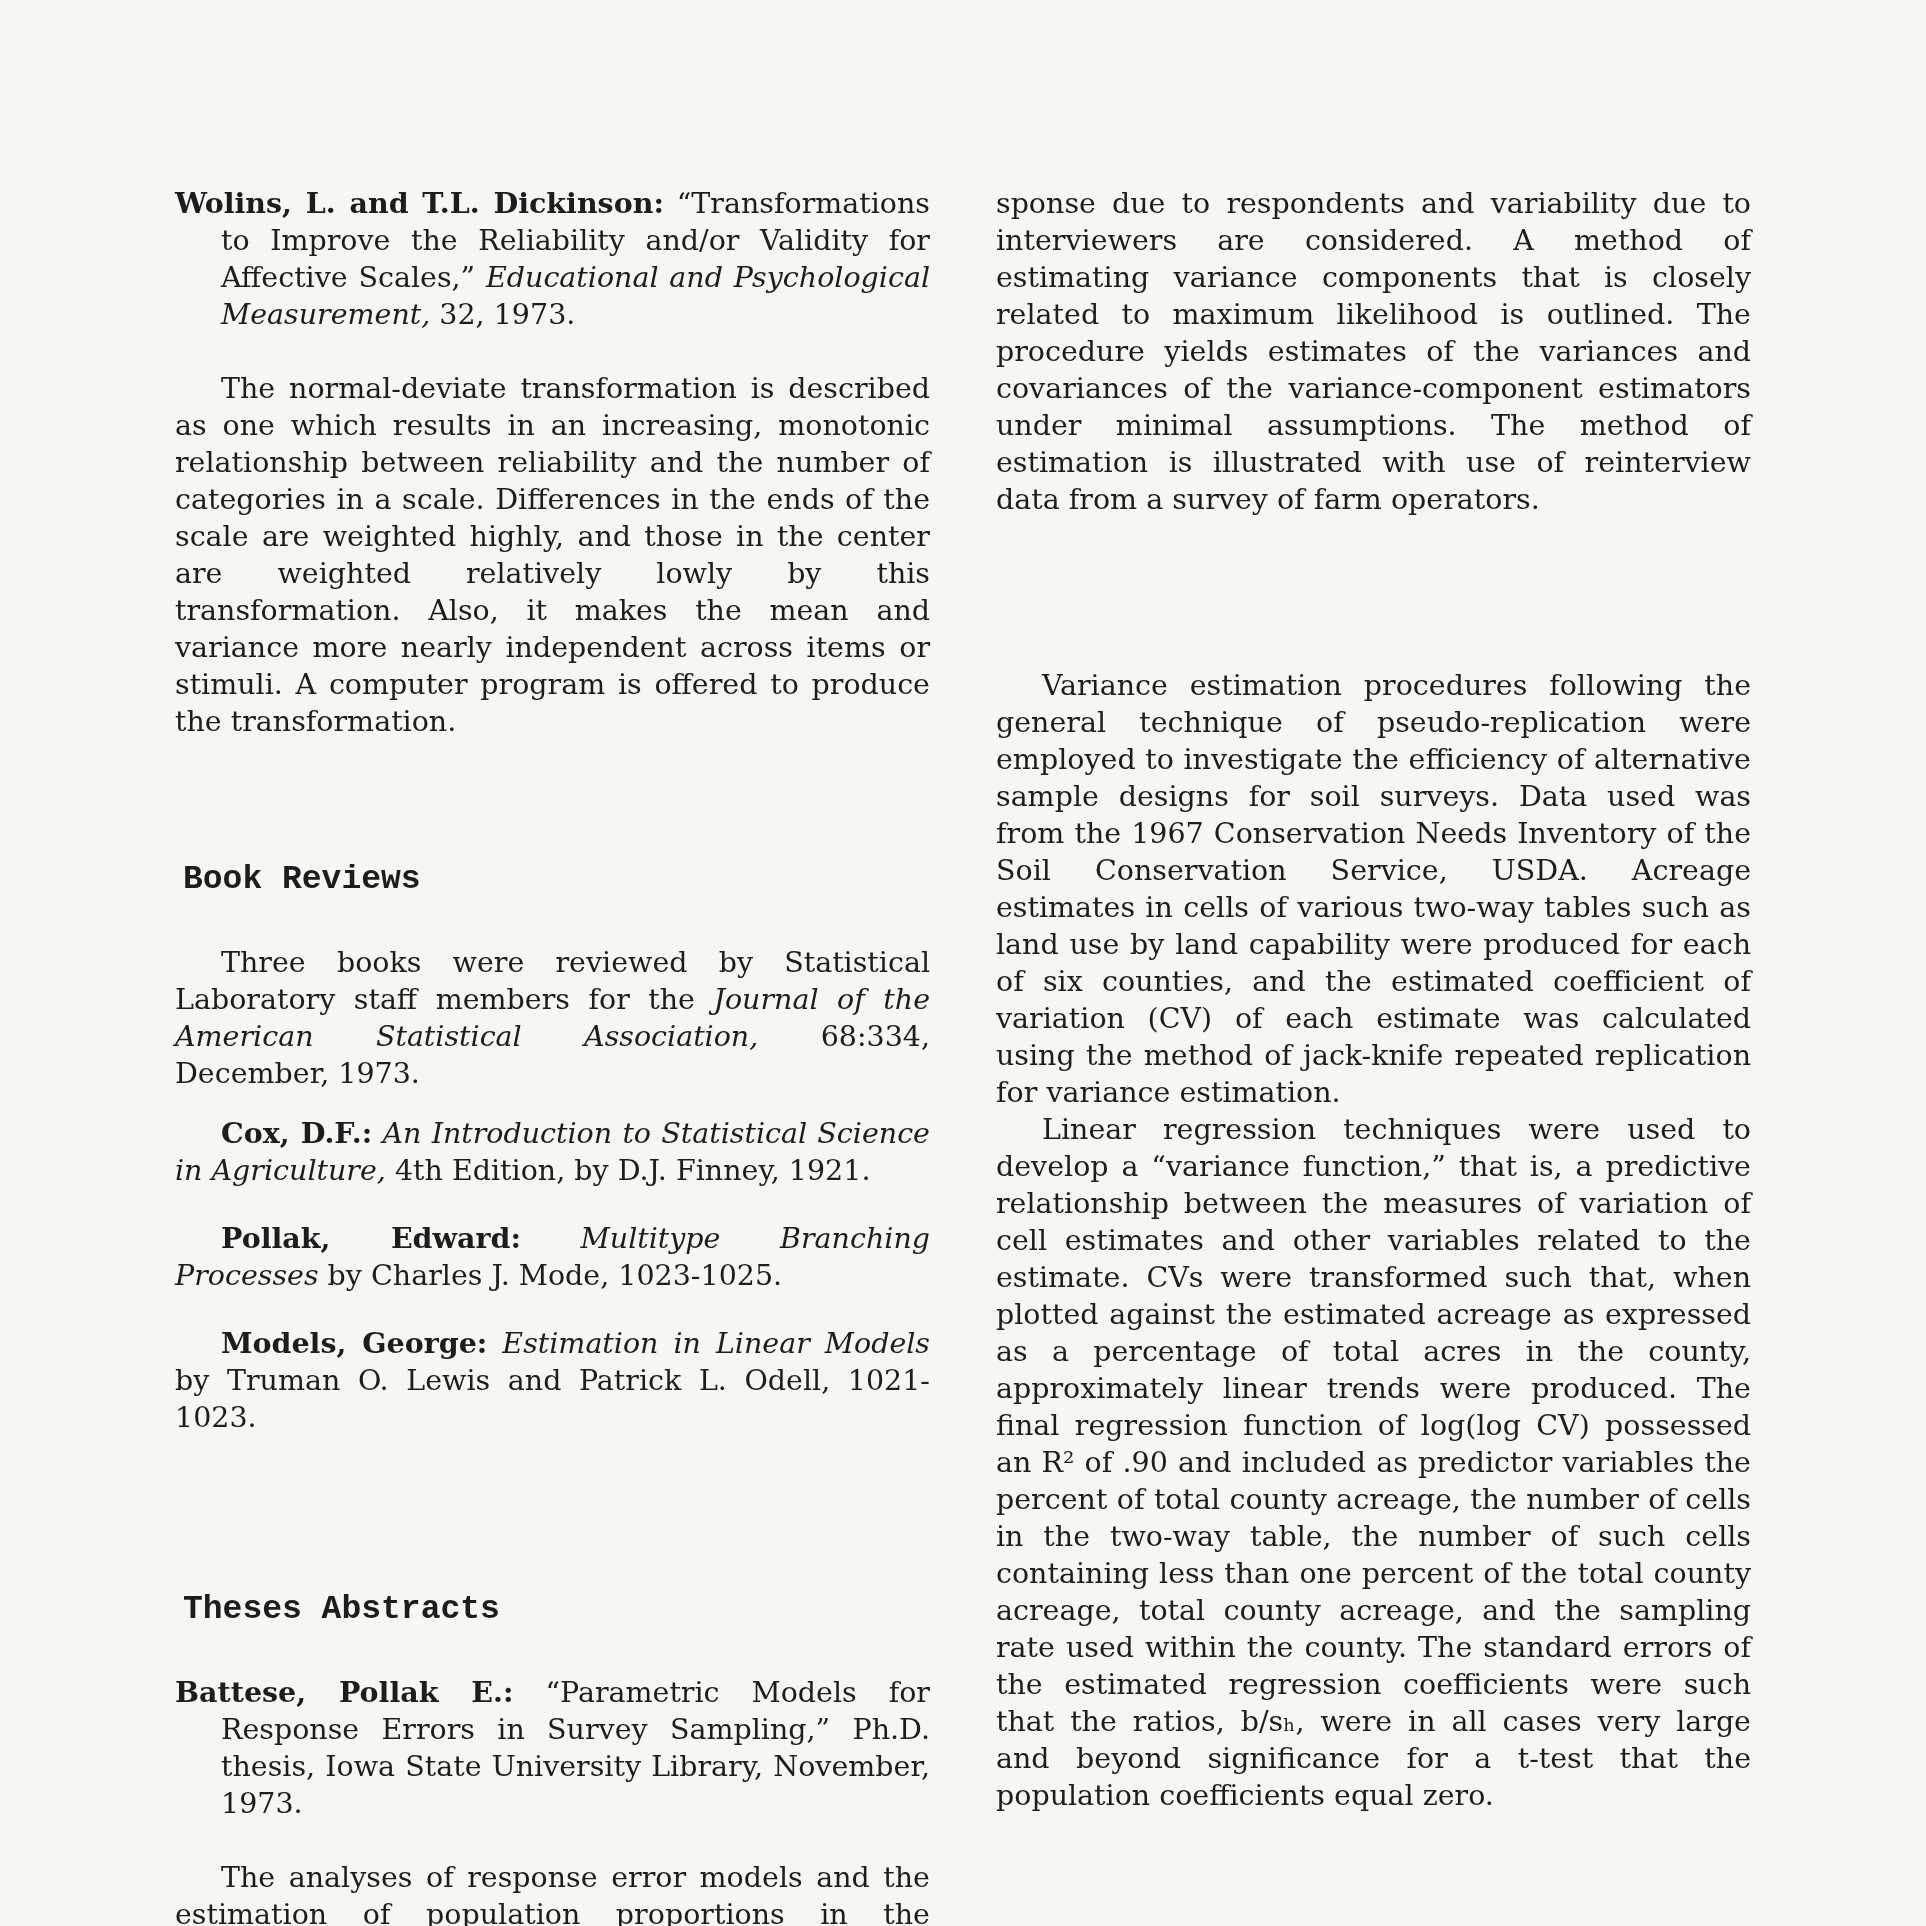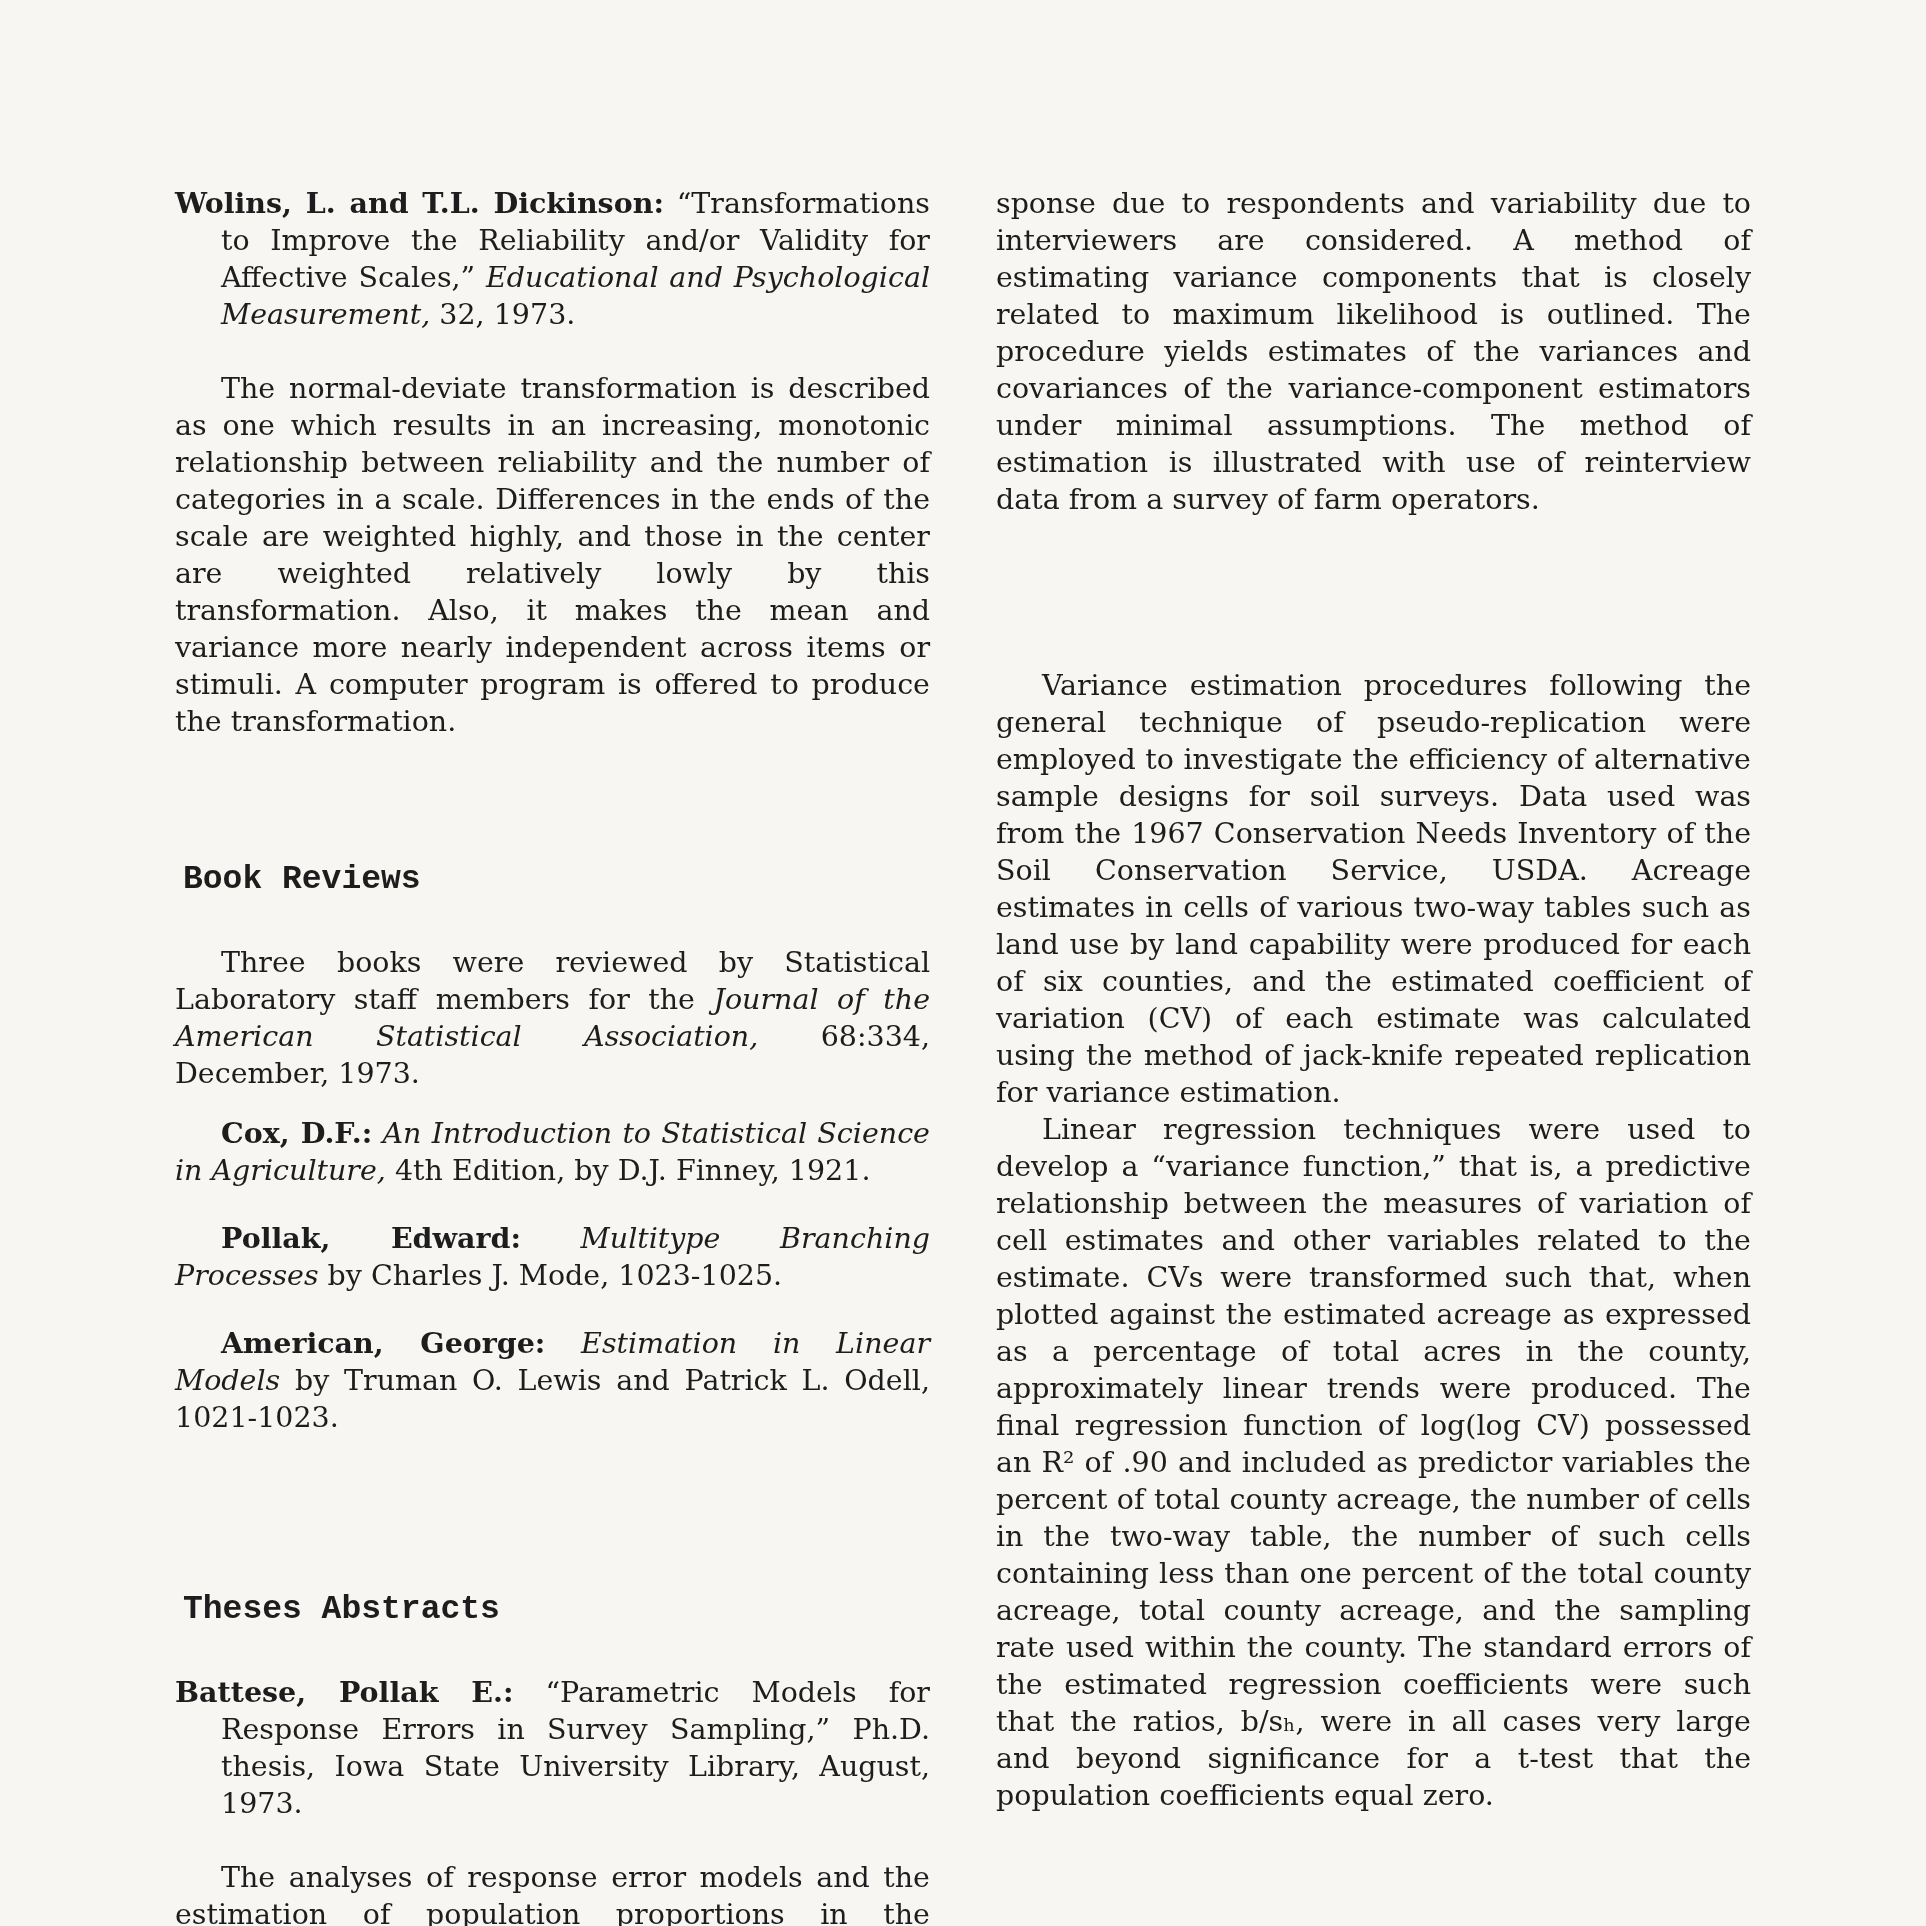--- a/index.html
+++ b/index.html
@@ -26,25 +26,25 @@
   <p class="para">The normal-deviate transformation is described as one which results in an increasing, monotonic relationship between reliability and the number of categories in a scale. Differences in the ends of the scale are weighted highly, and those in the center are weighted relatively lowly by this transformation. Also, it makes the mean and variance more nearly independent across items or stimuli. A computer program is offered to produce the transformation.</p>
   <div class="sp3"></div>
   <p class="h2">Book Reviews</p>
   <div class="sp1"></div>
   <p class="para"><span>Three books were reviewed by Statistical Laboratory staff members for the</span> <i>Journal of the American Statistical Association,</i> <span>68:334, December, 1973.</span></p>
   <div class="sp1" style="height:23px"></div>
   <p class="review"><b>Cox, D.F.:</b> <i>An Introduction to Statistical Science in Agriculture,</i> <span>4th Edition, by D.J. Finney, 1921.</span></p>
   <div class="sp1" style="height:31px"></div>
   <p class="review"><b>Pollak, Edward:</b> <i>Multitype Branching Processes</i> <span>by Charles J. Mode, 1023-1025.</span></p>
   <div class="sp1" style="height:31px"></div>
-  <p class="review"><b>American, George:</b> <i>Estimation in Linear Models</i> <span>by Truman O. Lewis and Patrick L. Odell, 1021-1023.</span></p>
+  <p class="review"><b>Models, George:</b> <i>Estimation in Linear Models</i> <span>by Truman O. Lewis and Patrick L. Odell, 1021-1023.</span></p>
   <div class="sp3" style="height:146px"></div>
   <p class="h2">Theses Abstracts</p>
   <div class="sp1"></div>
-  <p class="entry-head"><b>Battese, Pollak E.:</b> <span>“Parametric Models for Response Errors in Survey Sampling,” Ph.D. thesis, Iowa State University Library, August, 1973.</span></p>
+  <p class="entry-head"><b>Battese, Pollak E.:</b> <span>“Parametric Models for Response Errors in Survey Sampling,” Ph.D. thesis, Iowa State University Library, November, 1973.</span></p>
   <div class="sp1"></div>
   <p class="para">The analyses of response error models and the estimation of population proportions in the presence of classification errors is considered. By defining probabilities of classification as a function of the true classification, expressions for the sample proportions are obtained. Parametric representations of classification models are presented. Given responses from two trials of a survey, estimation of the parameters of the classification models is considered.</p>
 
 </div>
 
 <div class="col col-right">
   <p class="para noindent">sponse due to respondents and variability due to interviewers are considered. A method of estimating variance components that is closely related to maximum likelihood is outlined. The procedure yields estimates of the variances and covariances of the variance-component estimators under minimal assumptions. The method of estimation is illustrated with use of reinterview data from a survey of farm operators.</p>
   <div class="sp3"></div>
   <div class="sp1"></div>
   <p class="para">Variance estimation procedures following the general technique of pseudo-replication were employed to investigate the efficiency of alternative sample designs for soil surveys. Data used was from the 1967 Conservation Needs Inventory of the Soil Conservation Service, USDA. Acreage estimates in cells of various two-way tables such as land use by land capability were produced for each of six counties, and the estimated coefficient of variation (CV) of each estimate was calculated using the method of jack-knife repeated replication for variance estimation.</p>

